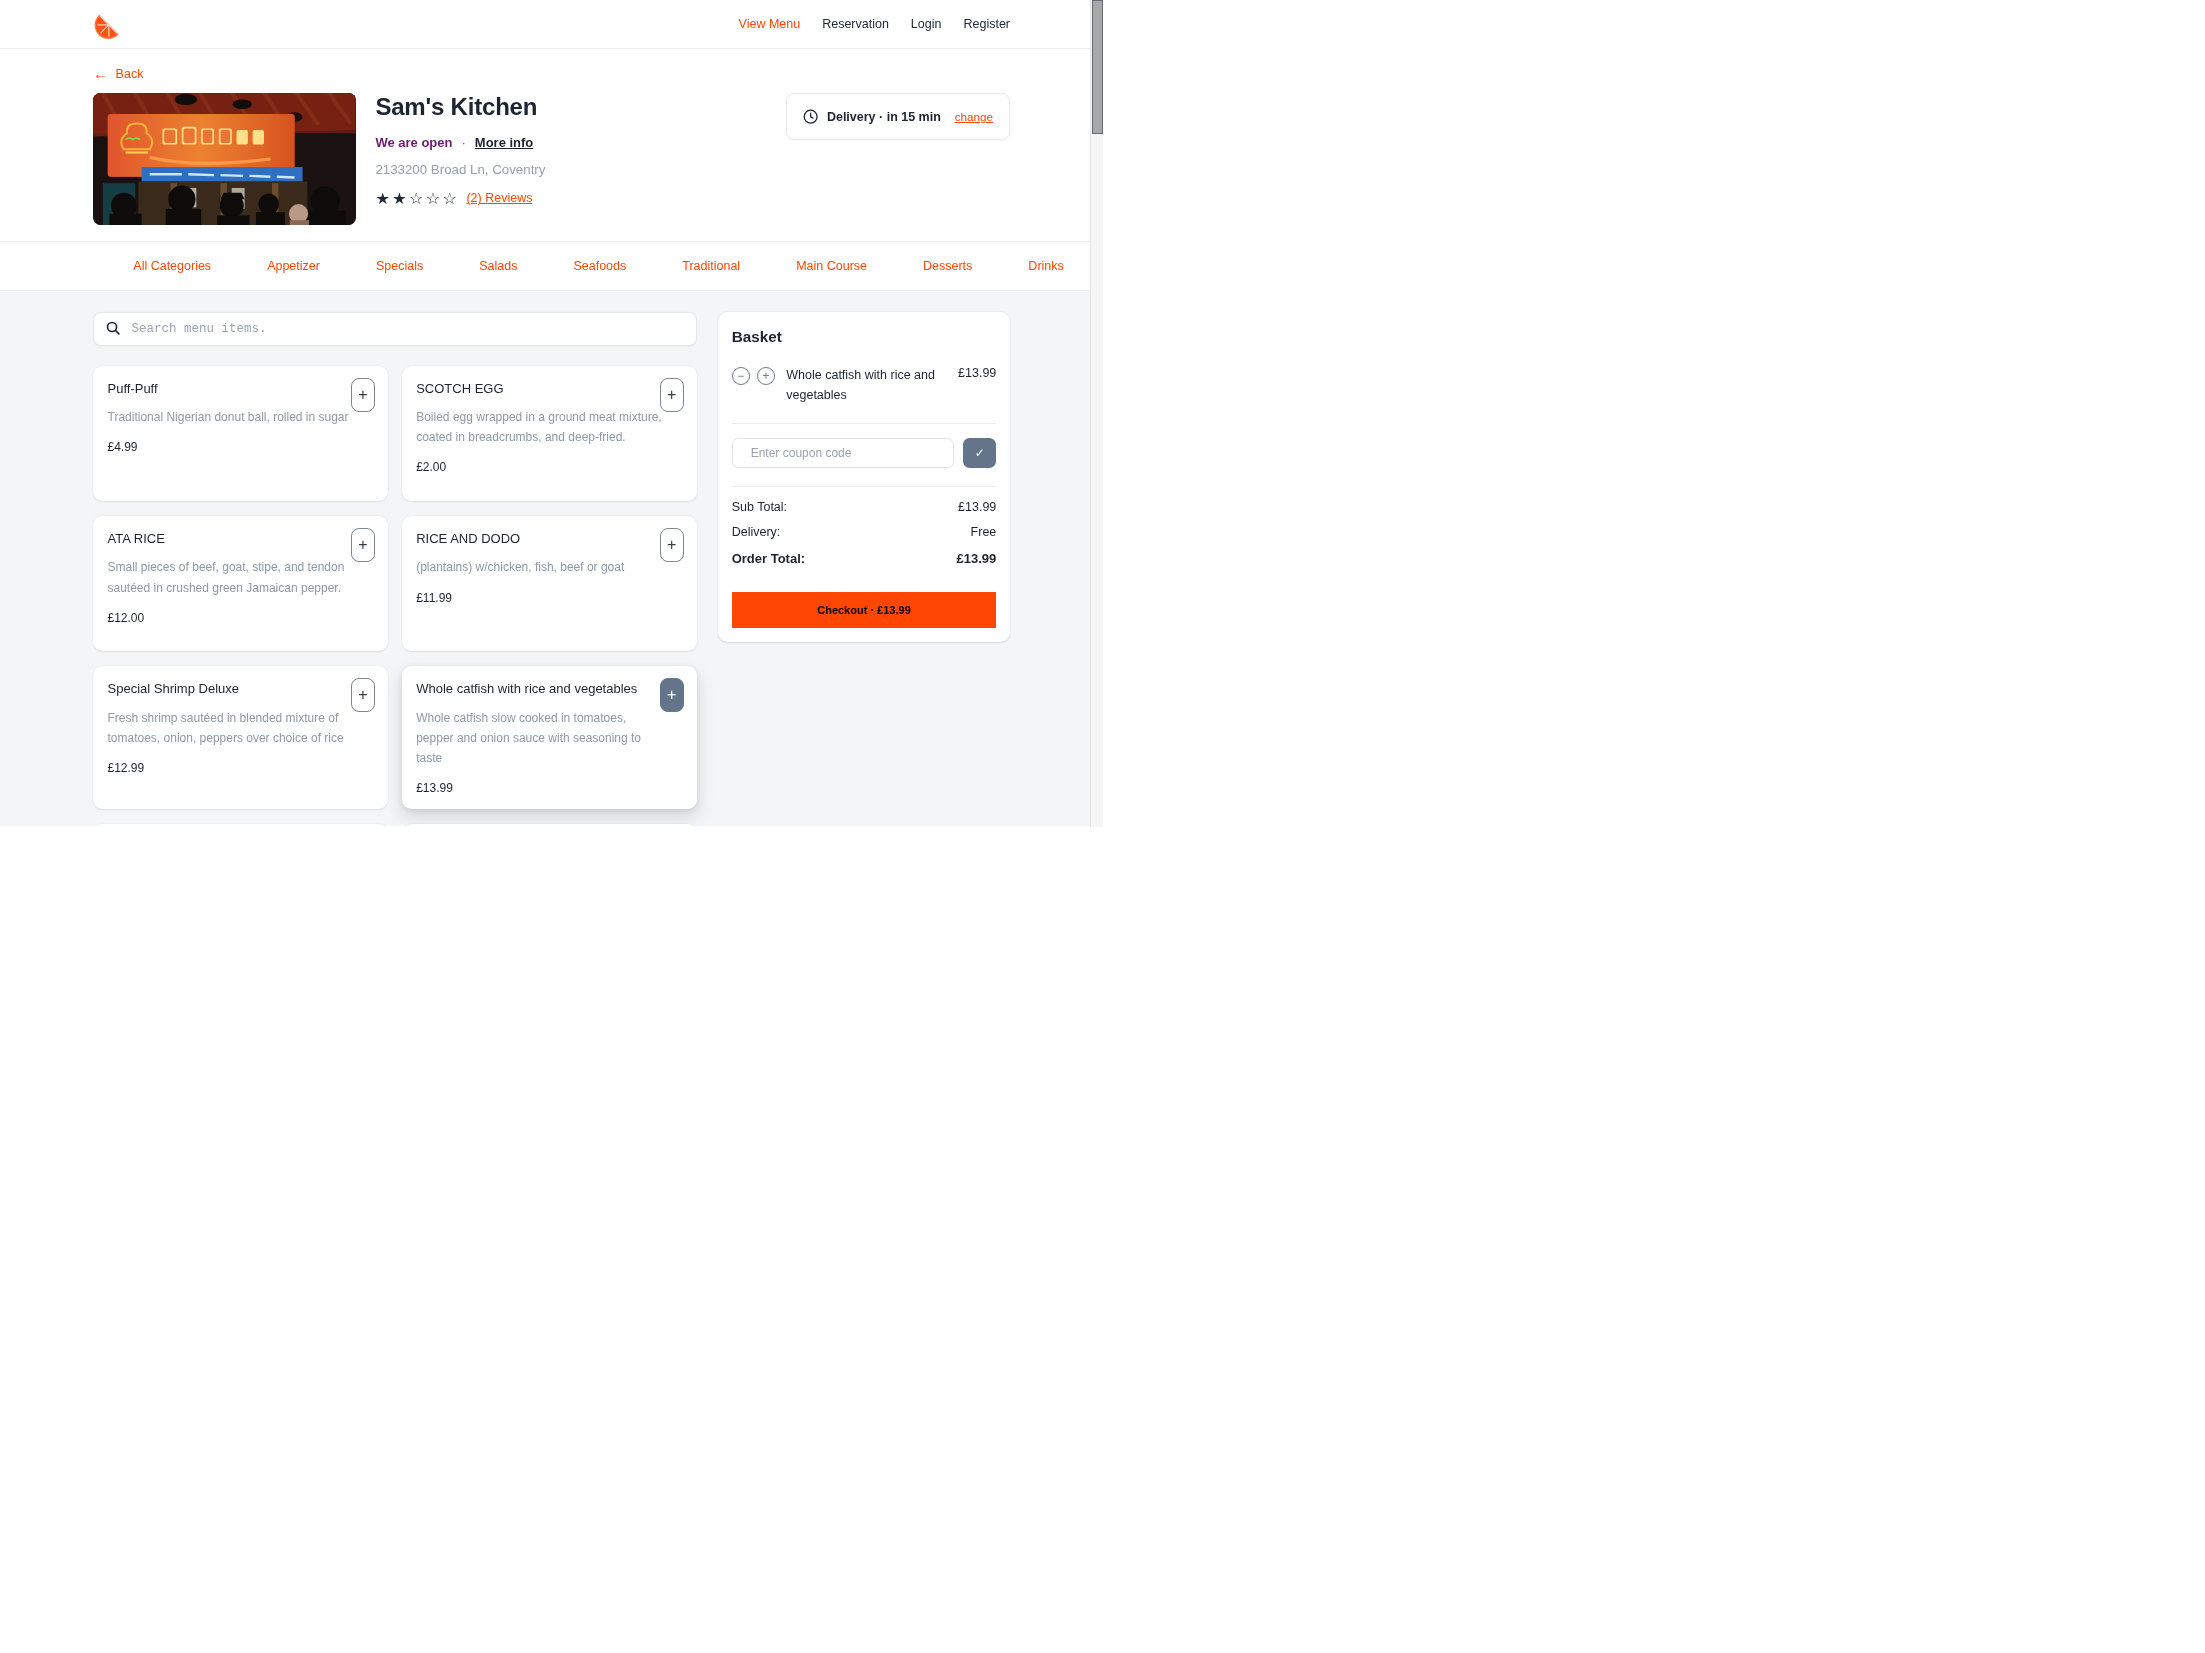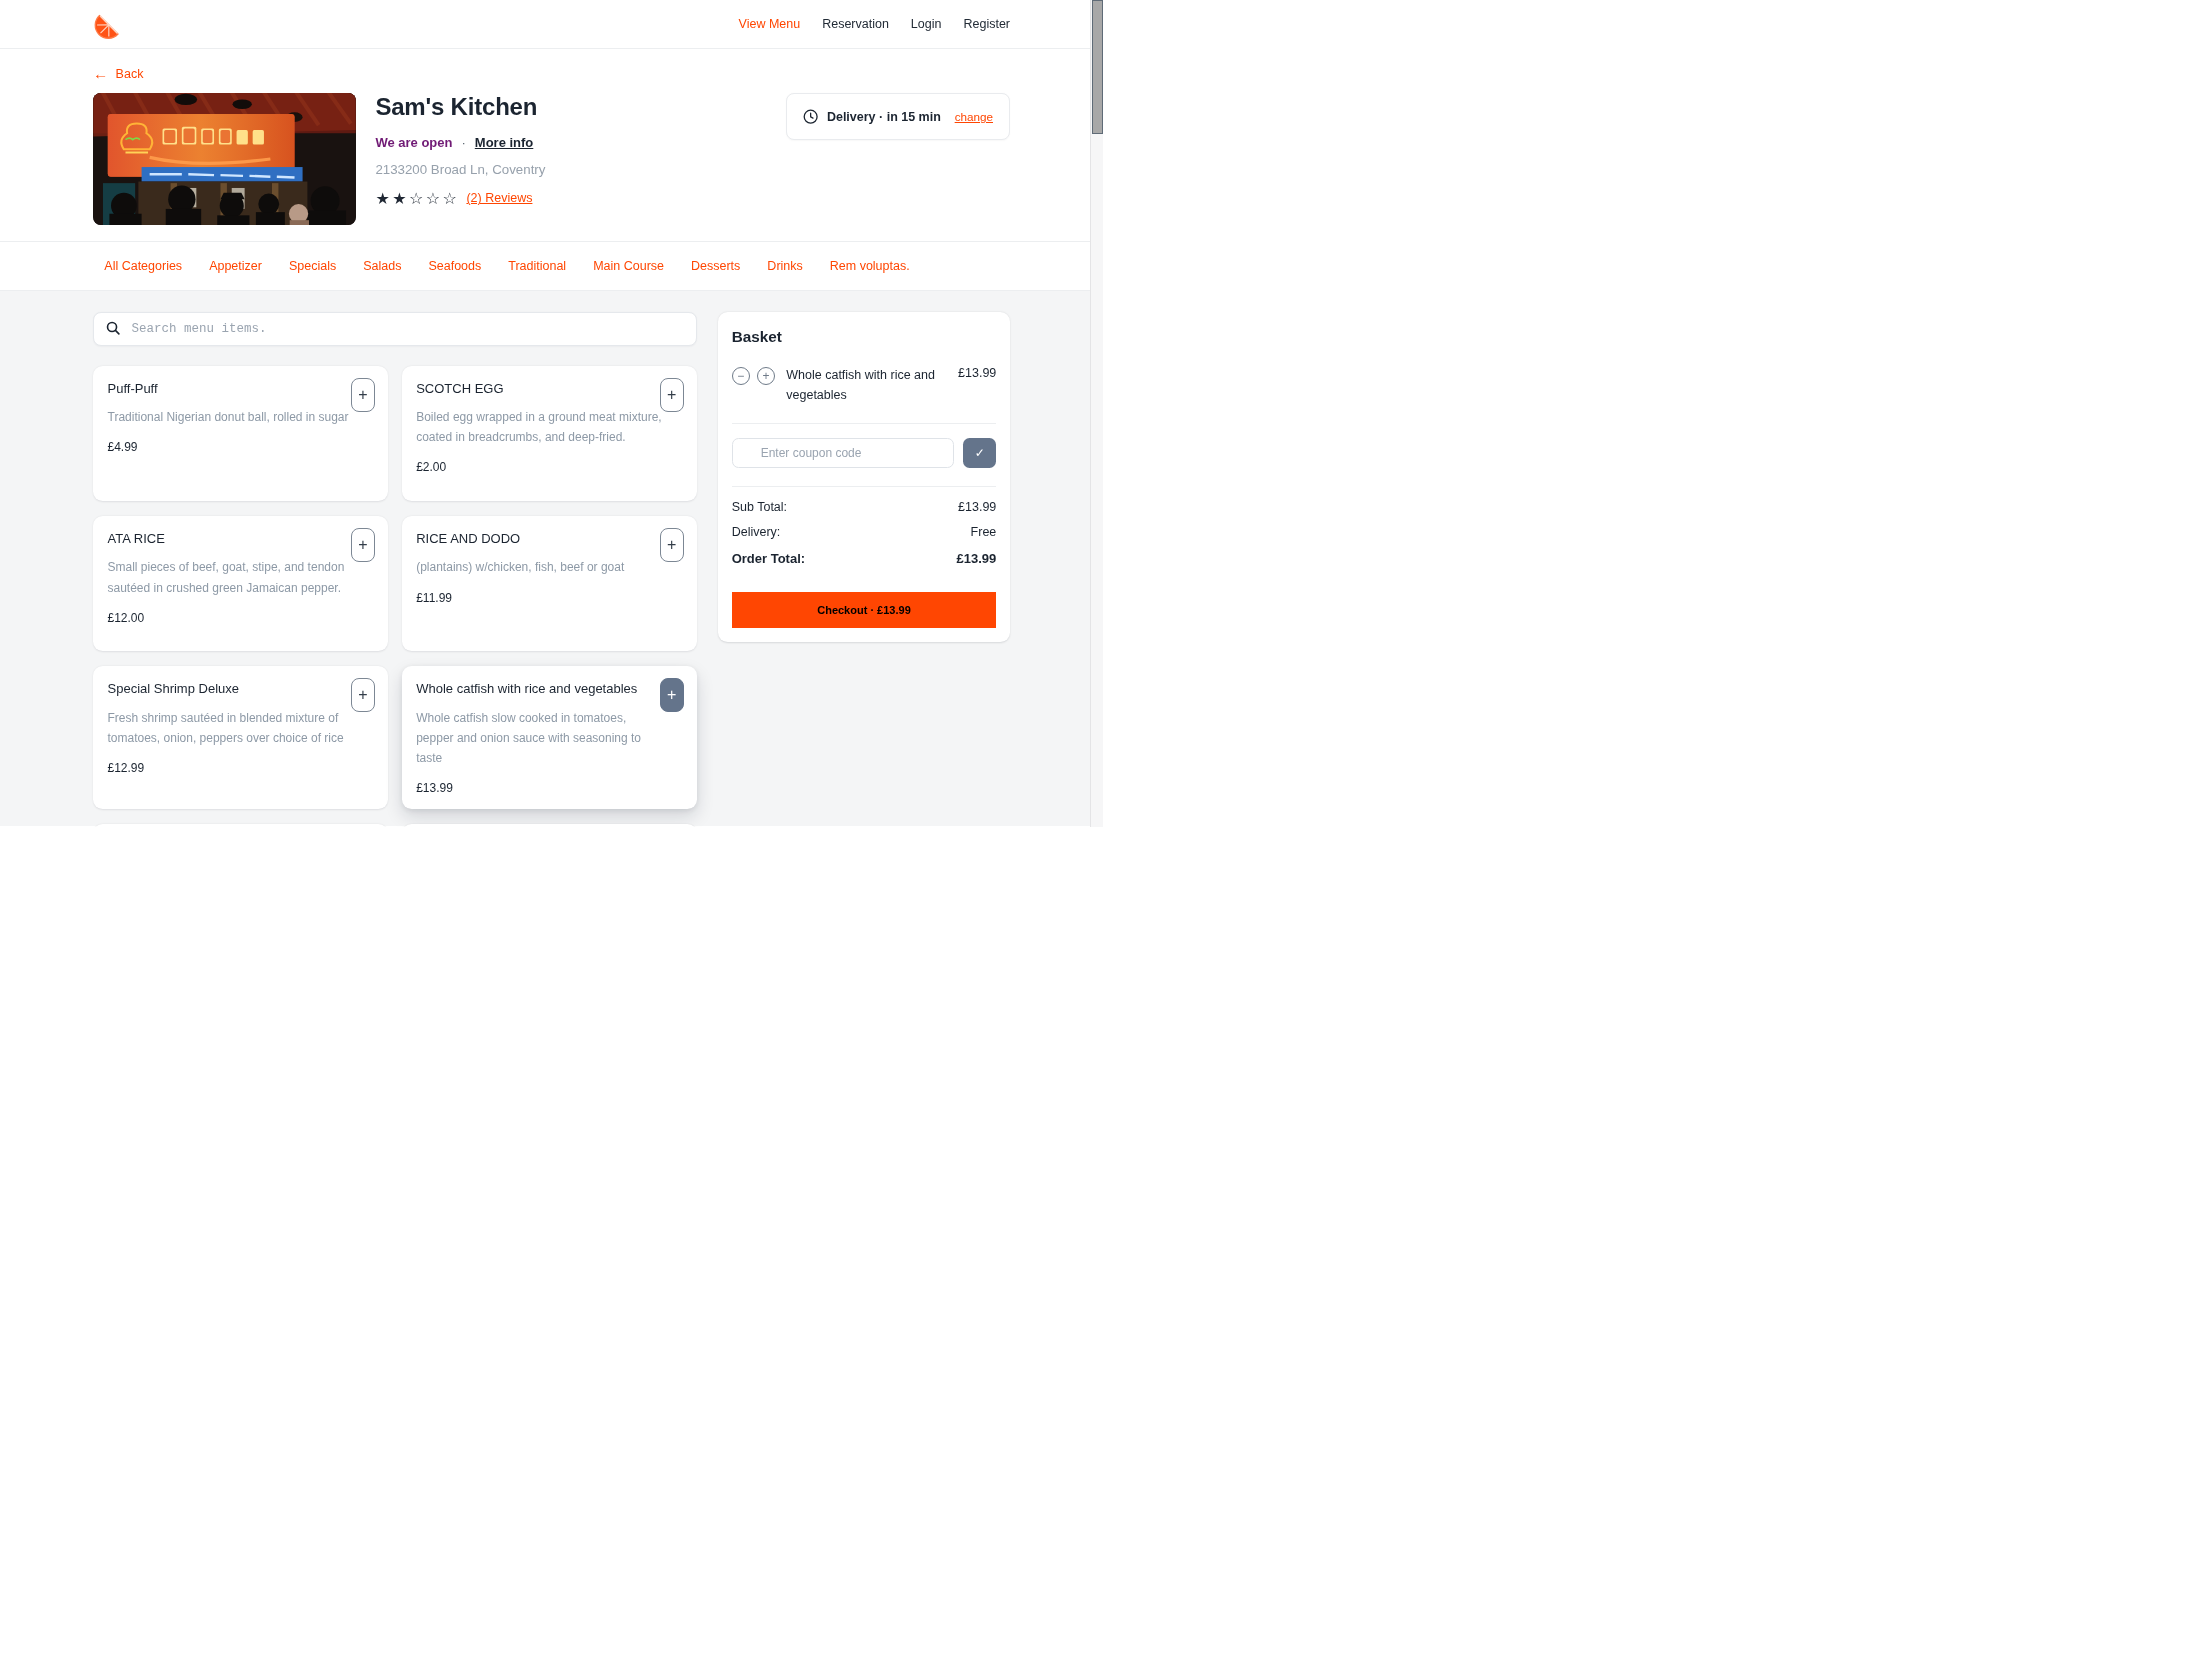--- a/index.html
+++ b/index.html
@@ -36,21 +36,21 @@
   .stars { font-size:16px; letter-spacing:2.4px; color:#1f2733; }
   .reviews { margin-left:7.3px; color:#ff4602; font-size:12.5px; text-decoration:underline; cursor:pointer; }
   .delivery-box { margin-left:auto; align-self:flex-start; border:0.8px solid #e9ebee; border-radius:8px; height:47px;
     display:flex; align-items:center; gap:9px; padding:0 16px; background:#fff; box-shadow:0 0.8px 1.6px rgba(16,24,40,.03); }
   .delivery-text { font-size:12.5px; font-weight:700; color:#1b2430; }
   .change { color:#ff4602; font-size:11.7px; text-decoration:underline; margin-left:4.8px; cursor:pointer; }
 
   
   .catbar { border-top:0.8px solid #eceef0; border-bottom:0.8px solid #eceef0; height:50px; display:flex; align-items:center; background:#fff; }
   .cats { display:flex; align-items:center; gap:27px; padding-left:11.3px; }
-  .cats a { color:#ff4602; font-size:12.5px; font-weight:500; text-decoration:none; white-space:nowrap; cursor:pointer; }
+  .cats a { color:#ff4602; font-size:12.5px; font-weight:500; text-decoration:none; white-space:nowrap; cursor:pointer;margin-left:29px; }
 
   
   .main { background:#f4f5f6; height:535px; padding-top:21px; }
   .main .container { display:flex; gap:21px; align-items:flex-start; }
   .left-col { width:604px; }
 
   .searchbar { height:34px; background:#fff; border:0.8px solid #e5e8ec; border-radius:8px; display:flex; align-items:center;
     gap:9px; padding:0 12px; box-shadow:0 0.8px 1.6px rgba(16,24,40,.04);font-family:Liberation Mono, monospace; }
   .searchbar input { border:none; outline:none; flex:1; font-size:12.5px; font-family:inherit; color:#1b2430; background:transparent; }
   .searchbar input::placeholder { color:#9aa4b0; }
@@ -72,21 +72,21 @@
     box-shadow:0 0.8px 2.4px rgba(16,24,40,.08), 0 0.8px 1.6px rgba(16,24,40,.05); }
   .basket h2 { margin:1.6px 0 19.4px; font-size:15.3px; font-weight:700; color:#1b2430; }
   .b-item { display:flex; align-items:flex-start; }
   .qty-group { display:flex; gap:7.3px; margin-top:1.6px; }
   .qty-btn { width:18px; height:18px; border:1.2px solid #6f7b89; border-radius:50%; background:#fff; color:#6f7b89;
     display:inline-flex; align-items:center; justify-content:center; font-size:12px; line-height:1; cursor:pointer; padding:0; font-family:inherit; }
   .b-item .name { flex:1; margin:0 8px 0 11.3px; font-size:12.5px; line-height:1.6; color:#1b2430; }
   .b-item .iprice { font-size:12.5px; font-weight:500; margin-top:0.8px; }
   .b-div { border:none; border-top:0.8px solid #eceef0; margin:18px 0 13.7px; }
   .coupon-row { display:flex; gap:9px; }
-  .coupon-row input { flex:1; height:30px; border:0.8px solid #dfe3e8; border-radius:6.5px; padding:0 28px;
+  .coupon-row input { flex:1; height:30px; border:0.8px solid #dfe3e8; border-radius:6.5px; padding:0 18px;
     font-size:12px; font-family:inherit; color:#1b2430; outline:none; }
   .coupon-row input::placeholder { color:#9aa4b0; }
   .apply-btn { width:33px; height:30px; background:#64748b; border:none; border-radius:6.5px; color:#fff; font-size:12px; cursor:pointer; }
   .t-row { display:flex; justify-content:space-between; font-size:12.5px; color:#1b2430; margin:10.5px 0; }
   .t-row.total { font-weight:700; font-size:13px; margin-top:12px; }
   .checkout { margin-top:15.3px; width:100%; height:36px; background:#ff4602; border:none; border-radius:0;
     font-size:11px; font-weight:700; color:#000; cursor:pointer; font-family:inherit; }
 
   
   .scrollbar { position:absolute; top:0; right:0; width:13px; height:827px; background:#f6f6f7; border-left:0.8px solid #e4e4e6; }

